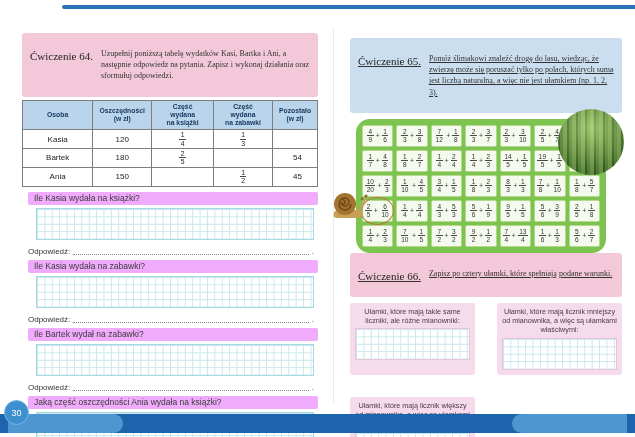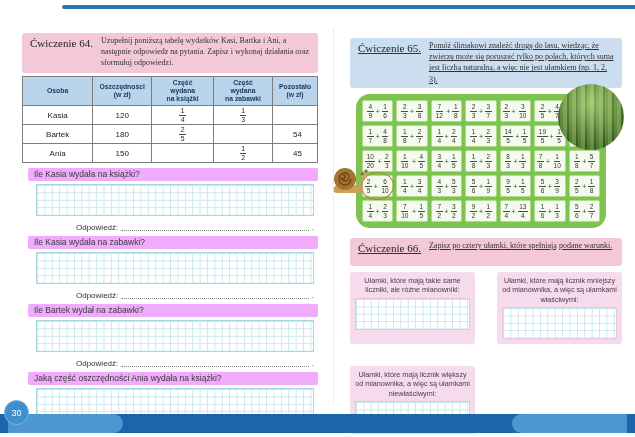--- a/index.html
+++ b/index.html
@@ -2,21 +2,21 @@
 <html><head>
 <meta charset="utf-8">
 <style>
   html,body{margin:0;padding:0;background:#fff;}
   .canvas{position:relative;width:635px;height:437px;background:#ffffff;overflow:hidden;
           font-family:"Liberation Sans",sans-serif;color:#333;}
   .top-strip{position:absolute;left:62px;right:0;top:5px;height:4px;background:#2b72b8;border-radius:2px 0 0 2px;}
   .gutter{position:absolute;left:333px;top:28px;bottom:34px;width:1px;background:#ececec;}
 
   
-  .band{display:flex;gap:8px;align-items:flex-start;border-radius:3px;padding:2px 8px;box-sizing:border-box;}
+  .band{display:flex;gap:8px;align-items:flex-start;border-radius:3px;padding:15px 8px;box-sizing:border-box;}
   .band.pink{background:#f3c9da;}
   .band.blue{background:#cadeef;}
   .band-label{font-family:"Liberation Serif",serif;font-size:11px;color:#222;white-space:nowrap;padding-top:2px;}
   .band-text{font-family:"Liberation Serif",serif;font-size:8px;line-height:1.4;color:#333;}
 
   
   .page.left{position:absolute;left:22px;top:33px;width:296px;}
   .page.left .band{min-height:40px;}
   table.savings{width:100%;border-collapse:collapse;margin-top:3px;table-layout:fixed;}
   table.savings th{background:#b9d4eb;color:#16365c;font-size:6.8px;font-weight:bold;
@@ -32,35 +32,35 @@
   .questions{margin-top:5px;}
   .q-block{margin-bottom:4px;}
   .q-banner{margin-left:6px;background:#f0abfc;color:#3b3b3b;font-size:8.5px;padding:2px 6px;
             border-radius:2px;height:9px;line-height:9px;}
   .grid-box{margin:3px 4px 0 14px;height:30px;background-color:#fff;border:1px solid #a5d8e0;
             background-image:linear-gradient(#c8e7ec 1px,transparent 1px),
                              linear-gradient(90deg,#c8e7ec 1px,transparent 1px);
             background-size:7.4px 7.4px;}
   .q-block:nth-child(4) .grid-box{height:26px;}
   .answer-row{display:flex;align-items:flex-end;margin:6px 4px 0 6px;font-size:8px;color:#333;height:10px;}
-  .ans-label{white-space:nowrap;margin-left:48px;}
+  .ans-label{white-space:nowrap;}
   .dots{flex:1;border-bottom:1.5px dotted #8a8a8a;margin:0 3px 1px 3px;height:1px;}
 
   
   .fr{display:inline-flex;flex-direction:column;align-items:center;line-height:1.1;vertical-align:middle;}
   .fn{border-bottom:1px solid #4a4a4a;padding:0 1.5px;}
   .fd{padding:0 1.5px;}
   .sum{display:inline-flex;align-items:center;}
   .op{margin:0 2px;font-size:7px;color:#444;}
   td .fr{font-size:6.8px;}
 
   
   .page.right{position:absolute;left:350px;top:38px;width:272px;}
   .page.right .band{min-height:50px;text-decoration:underline;}
-  .band66{min-height:28px !important;margin-top:10px;}
+  .band66{min-height:28px !important;}
   .maze{position:relative;margin:6px 0 0 6px;width:250px;height:134px;background:#7dc350;
         border-radius:14px;padding:6px;box-sizing:border-box;}
   .maze-row{display:flex;gap:3px;height:22px;margin-bottom:3px;}
   .maze-row:last-child{margin-bottom:0;}
   .maze-cell{flex:1;background:#f4faee;border:1px solid #b5d98f;border-radius:2px;display:flex;
              align-items:center;justify-content:center;font-size:6.5px;color:#333;position:relative;}
   .maze-cell.spacer{visibility:hidden;}
   .maze-cell.circled::after{content:'';position:absolute;inset:-4px -2px;border:1.5px solid #b97a3e;
              border-radius:50%;transform:rotate(-6deg);pointer-events:none;}
   .forest{position:absolute;right:-18px;top:-10px;width:66px;height:66px;border-radius:50%;

